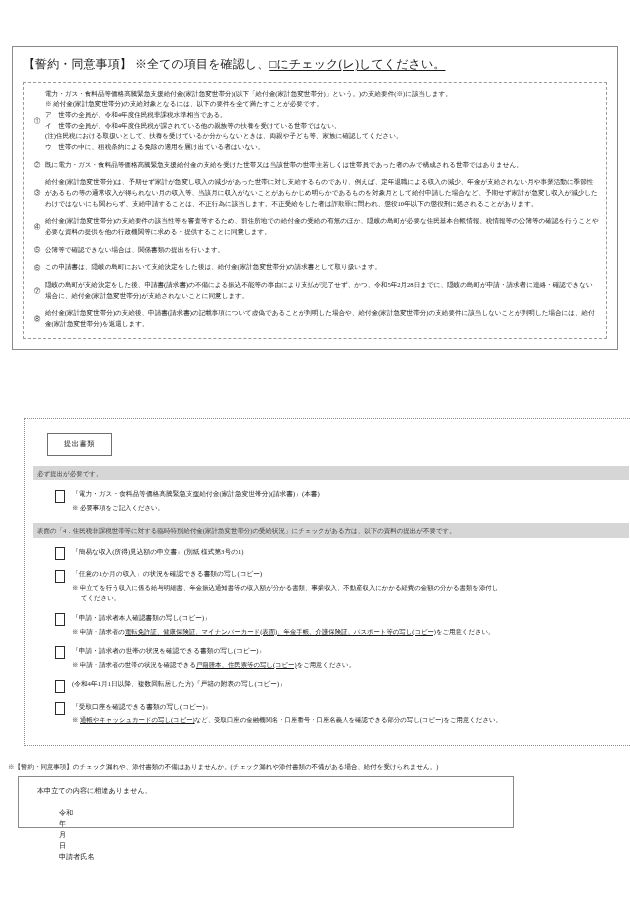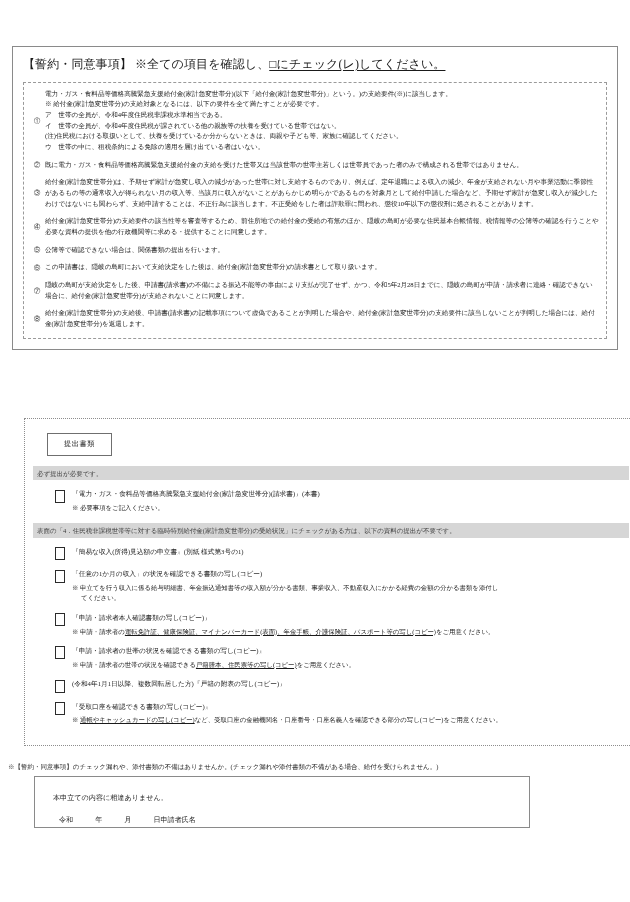--- a/index.html
+++ b/index.html
@@ -155,36 +155,37 @@
   .footer-note {
     position: absolute;
     left: 8px;
     top: 762px;
     width: 614px;
     font-size: 6.5px;
     letter-spacing: -0.02px;
   }
   .sign-box {
     position: absolute;
-    left: 34px;
+    left: 18px;
     top: 776px;
     width: 496px;
     height: 52px;
     box-sizing: border-box;
     border: 1px solid #8a8a8a;
-    padding: 16px 0 0 18px;
+    padding: 9px 0 0 18px;
   }
   .sign-line1 {
     font-size: 7.1px;
     margin-bottom: 11px;
   }
   .sign-line2 {
     font-size: 7.1px;
     display: flex;
     align-items: baseline;
+    flex-direction: column;
   }
   .sign-line2 .era  { margin-left: 6px; }
   .sign-line2 .y    { margin-left: 22px; }
   .sign-line2 .m    { margin-left: 22px; }
   .sign-line2 .d    { margin-left: 22px; }
   .sign-line2 .name { }
 </style>
 </head>
 <body>
 

